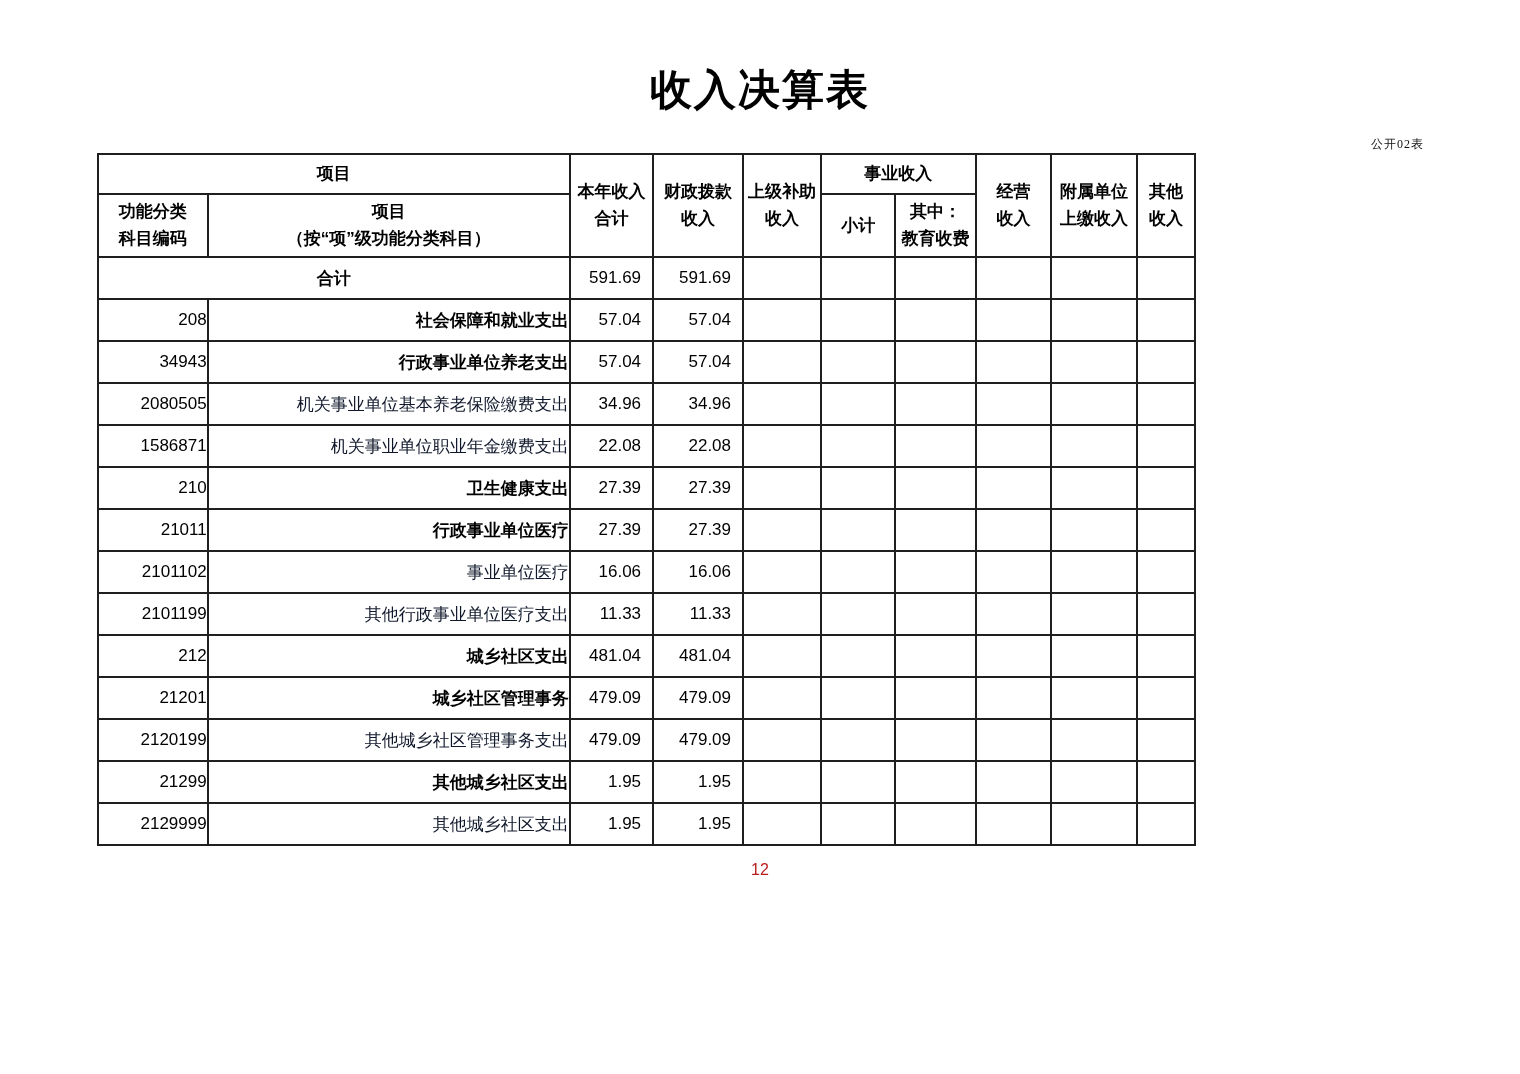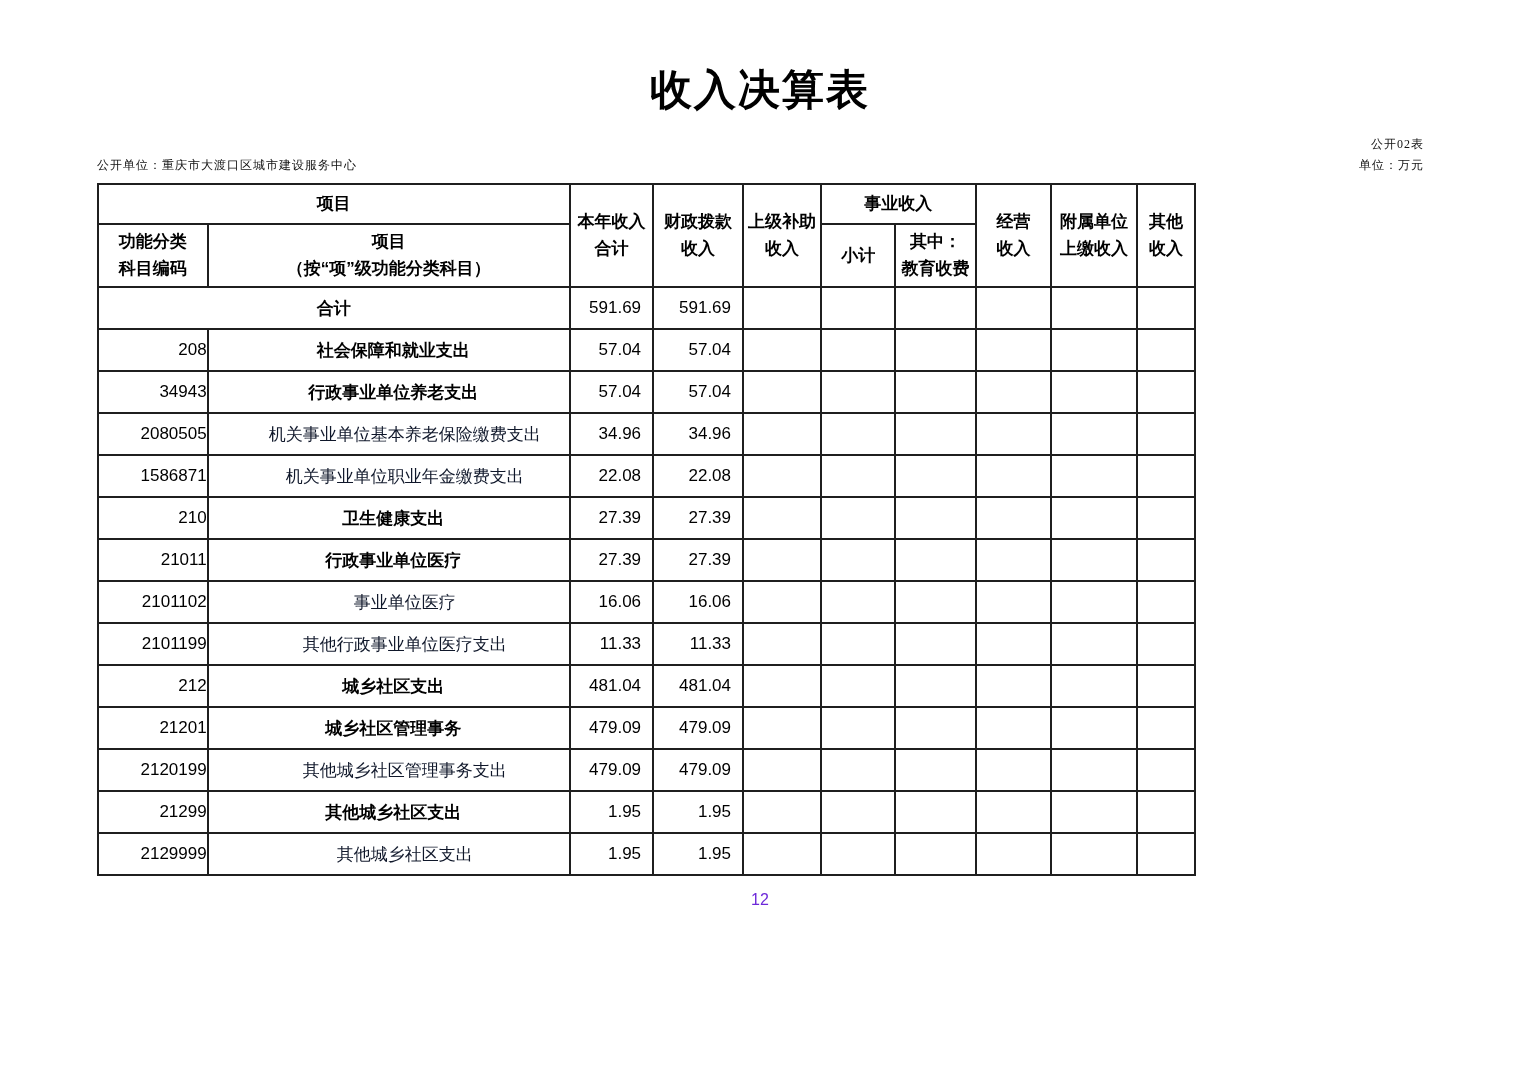--- a/index.html
+++ b/index.html
@@ -62,21 +62,21 @@
   }
   thead tr.hrow1 th { height: 40px; }
   thead tr.hrow2 th { height: 63px; }
   tbody td { height: 42px; }
   td.cell-code {
     text-align: right;
     padding-left: 10px;
     font-weight: normal;
   }
   td.cell-name {
-    text-align: center;
+    text-align: right;
     padding-left: 9px;
   }
   tr.level-category td.cell-name { font-weight: bold; }
   tr.level-detail td.cell-name {
     font-family: Liberation Mono, monospace;
     color: #0f172a;
     padding-left: 32px;
     font-weight: normal;
   }
   td.total-name {
@@ -85,36 +85,32 @@
     padding-left: 0;
   }
   td.cell-num {
     text-align: right;
     padding-right: 11px;
   }
   .page-number {
     margin-top: 15px;
     text-align: center;
     font-size: 16px;
-    color: #6d28d9;
+    color: #b91c1c;
   }
 </style>
 </head>
 <body>
 
 <div class="page">
 
   <h1 class="doc-title">收入决算表</h1>
 
   <div class="meta">
     <div class="meta-line1">公开02表</div>
-    <div class="meta-line2">
-      <span>公开单位：重庆市大渡口区城市建设服务中心</span>
-      <span>单位：万元</span>
-    </div>
   </div>
 
   <table class="income-table">
     <colgroup>
       <col style="width:10%">
       <col style="width:33%">
       <col style="width:7.6%">
       <col style="width:8.2%">
       <col style="width:7.1%">
       <col style="width:6.8%">

